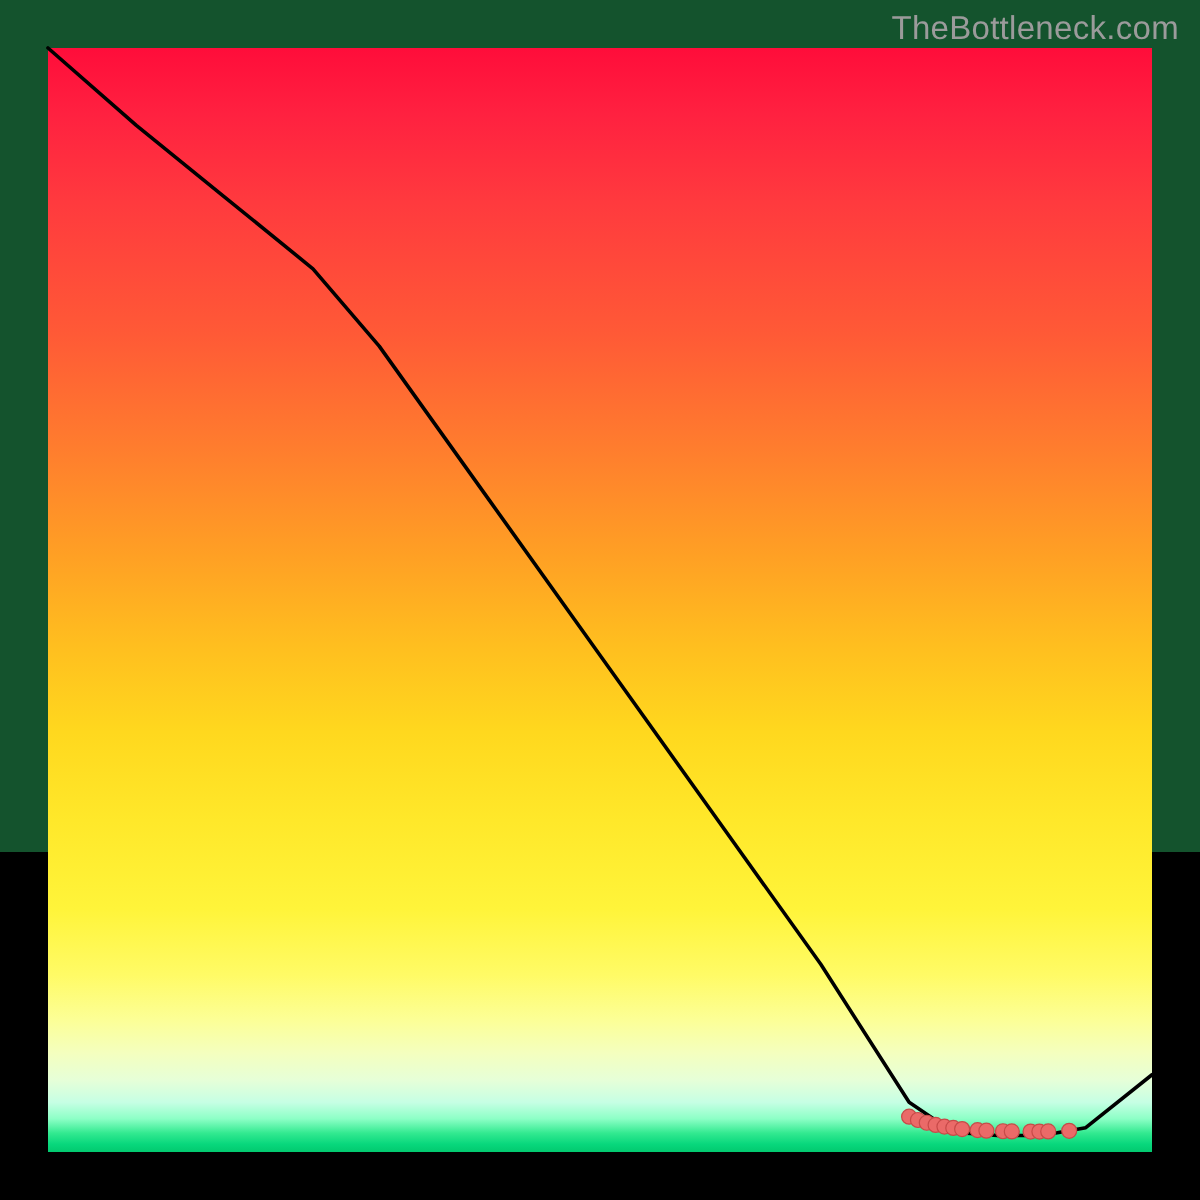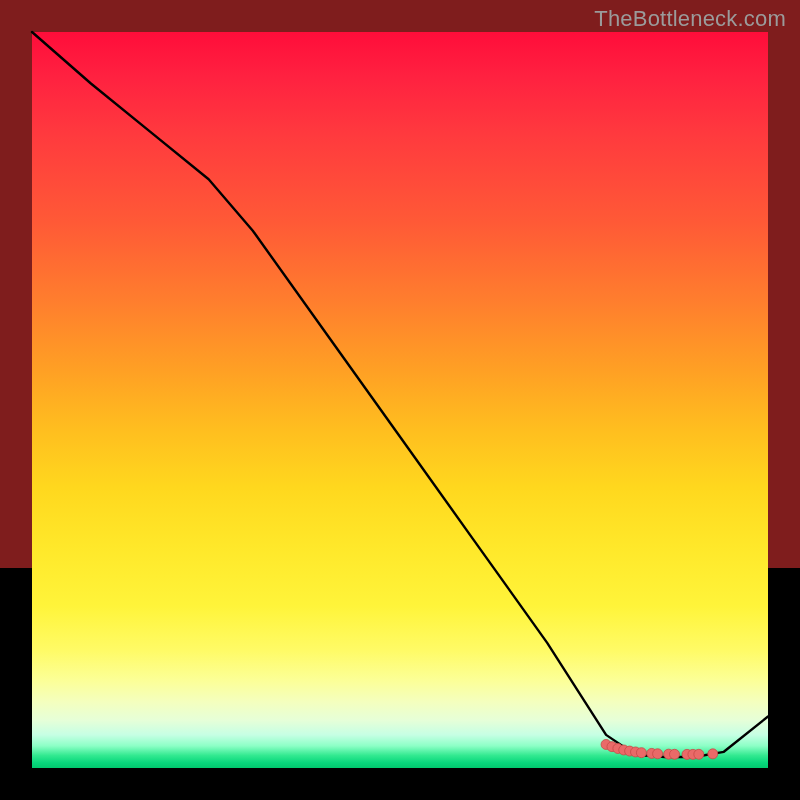--- a/index.html
+++ b/index.html
@@ -8,21 +8,21 @@
     width: 800px;
     height: 800px;
     background: #000;
     overflow: hidden;
     font-family: Arial, Helvetica, sans-serif;
   }
   .frame {
     position: relative;
     width: 800px;
     height: 568px;
-    background: #7f1d1d;
+    background: #14532d;
   }
   .plot {
     position: absolute;
     left: 32px;
     top: 32px;
     width: 736px;
     height: 736px;
     
     background: linear-gradient(
       to bottom,

